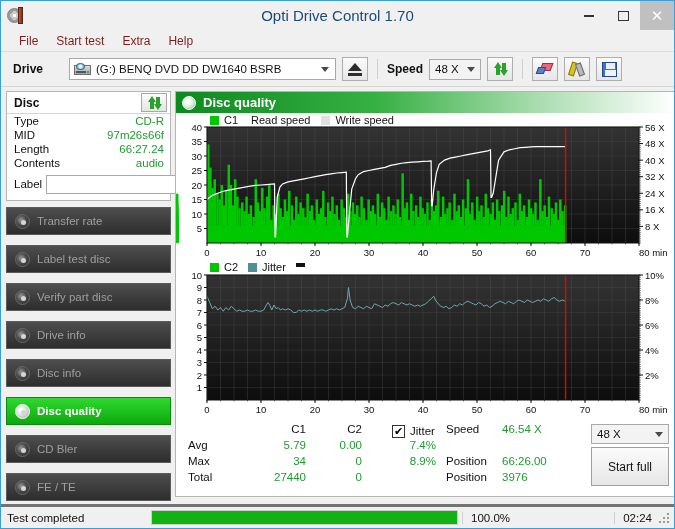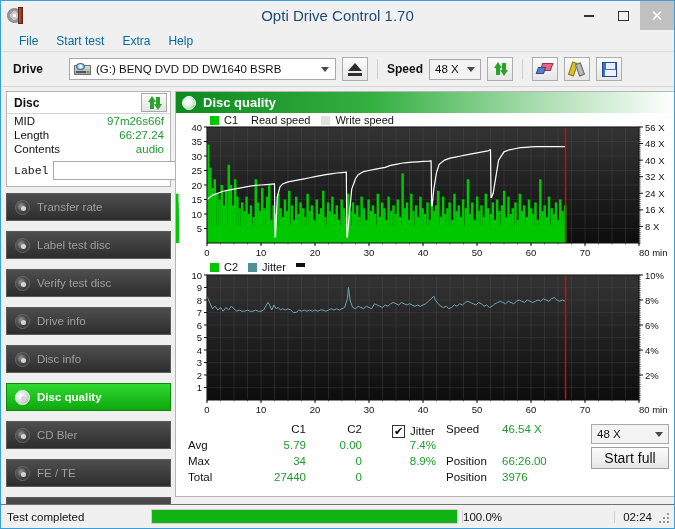--- a/index.html
+++ b/index.html
@@ -56,21 +56,21 @@
   .win-btn .min-glyph { display:block; width:10px; height:2px; background:#333; }
   .win-btn .max-glyph { display:block; width:11px; height:10px; border:1.6px solid #333; }
 
   
   #menubar {
     height: 22px; background:#f0f0f0;
     display:flex; align-items:center;
     padding-left: 10px; gap: 2px;
     border-bottom: 1px solid #dcdcdc;
   }
-  .menu-item { font-size:12px; color:#0369a1; padding:2px 8px; }
+  .menu-item { font-size:12px; color:#7f1d1d; padding:2px 8px; }
 
   
   #drivebar {
     height: 35px; background:#f0f0f0;
     display:flex; align-items:center; padding: 0 6px;
     gap: 6px;
     border-bottom:1px solid #d6d6d6;
   }
   #drive-label { font-size:12px; font-weight:bold; color:#111; width:56px; padding-left:6px;}
   #drive-select {
@@ -134,21 +134,21 @@
   #disc-head .t { font-size:12px; font-weight:bold; color:#111; }
   #disc-refresh {
     margin-left:auto; width:26px;height:19px;
     background:linear-gradient(#fbfbfb,#e4e4e4);border:1px solid #a9a9a9;
     display:flex;align-items:center;justify-content:center;
   }
   .disc-row { display:flex; font-size:11.5px; padding: 1px 6px 1px 7px; }
   .disc-row .k { color:#111; }
   .disc-row .v { margin-left:auto; color:#1f9a2e; }
   #label-row { display:flex; align-items:center; padding: 3px 4px 5px 7px; gap:4px;}
-  #label-row .k{font-size:11.5px;color:#111;font-family:Liberation Mono, monospace;}
+  #label-row .k{font-size:11.5px;color:#111;}
   #label-input{flex:1;height:19px;background:#fff;border:1px solid #a9a9a9;}
   #label-btn{width:24px;height:22px;background:linear-gradient(#fbfbfb,#e4e4e4);border:1px solid #a9a9a9;display:flex;align-items:center;justify-content:center;}
   .cd-glyph{width:15px;height:15px;border-radius:50%;background:radial-gradient(circle,#fffef0 17%,#d9d26a 40%,#b5ac3a 100%);border:1px solid #8a8228;}
 
   
   #nav { margin-top:6px; flex:1; display:flex; flex-direction:column; gap:10px;}
   .nav-btn {
     height:28px; display:flex; align-items:center; gap:7px; padding-left:8px;
     background:linear-gradient(#4e4e4e,#2d2d2d);
     border:1px solid #5a5a5a; color:#9f9f9f; font-size:11.5px;
@@ -194,32 +194,32 @@
   .st-r { color:#1f9a2e; height:16px; }
   .st-lbl { color:#111; height:16px; }
   #jitter-check {
     width:13px;height:13px;border:1px solid #333;background:#fff;
     display:flex;align-items:center;justify-content:center;
     font-size:11px;color:#000;line-height:1;
   }
   #btn-col { margin-left:auto; display:flex;flex-direction:column; gap:3px; width:78px; padding-top:1px;}
   #stats-speed-select{height:20px;background:#f3f3f3;border:1px solid #a9a9a9;display:flex;align-items:center;font-size:11.5px;padding-left:5px;color:#111;}
   #stats-speed-select .caret{margin-left:auto;margin-right:5px;}
-  .act-btn{height:22px;background:linear-gradient(#fbfbfb,#e6e6e6);border:1px solid #a0a0a0;display:flex;align-items:center;justify-content:center;font-size:14px;color:#111;}
+  .act-btn{height:39px;background:linear-gradient(#fbfbfb,#e6e6e6);border:1px solid #a0a0a0;display:flex;align-items:center;justify-content:center;font-size:12px;color:#111;}
 
   
   #statusbar {
     position:absolute; left:0; right:0; bottom:0;
-    height:24px; background:#f0f0f0; border-top:1px solid #737373;
+    height:24px; background:#f0f0f0; border-top:3px solid #737373;
     display:flex; align-items:center; font-size:11.5px; color:#111;
   }
   #sb-text { width:150px; padding-left:6px;}
   #sb-progress-cell { width:307px; height:15px; background:#e6e6e6; border:1px solid #cfcfcf;}
   #sb-progress-fill { height:100%; background:#11b211; }
-  #sb-pct { width:80px; border-left:1px solid #d0d0d0; margin-left:4px;}
+  #sb-pct { width:80px; padding-left:8px; border-left:1px solid #d0d0d0; margin-left:4px;}
   #sb-time { margin-left:auto; padding-right:22px; border-left:1px solid #d0d0d0; padding-left:8px;}
   #sb-grip { position:absolute; right:3px; bottom:3px; width:12px;height:12px;}
   #sb-grip i{position:absolute;width:2px;height:2px;background:#9a9a9a;}
 </style>
 </head>
 <body>
 
 <div id="app">
 
   <div id="titlebar">
@@ -308,20 +308,24 @@
           <span id="disc-refresh">
             <span class="arrows-ico">
               <i class="a1"></i>
                 <i class="a1b"></i>
                 <i class="a2"></i>
                 <i class="a2b"></i>
             </span>
           </span>
         </div>
         <div class="disc-row">
+          <span class="k">Type</span>
+          <span class="v">CD-R</span>
+        </div>
+        <div class="disc-row">
           <span class="k">MID</span>
           <span class="v">97m26s66f</span>
         </div>
         <div class="disc-row">
           <span class="k">Length</span>
           <span class="v">66:27.24</span>
         </div>
         <div class="disc-row">
           <span class="k">Contents</span>
           <span class="v">audio</span>
@@ -339,21 +343,21 @@
         <div class="nav-btn">
           <span class="nav-ico"></span>
           <span>Transfer rate</span>
         </div>
         <div class="nav-btn">
           <span class="nav-ico"></span>
           <span>Label test disc</span>
         </div>
         <div class="nav-btn">
           <span class="nav-ico"></span>
-          <span>Verify test disc</span>
+          <span>Verify part disc</span>
         </div>
         <div class="nav-btn">
           <span class="nav-ico"></span>
           <span>Drive info</span>
         </div>
         <div class="nav-btn">
           <span class="nav-ico"></span>
           <span>Disc info</span>
         </div>
         <div class="nav-btn active">

